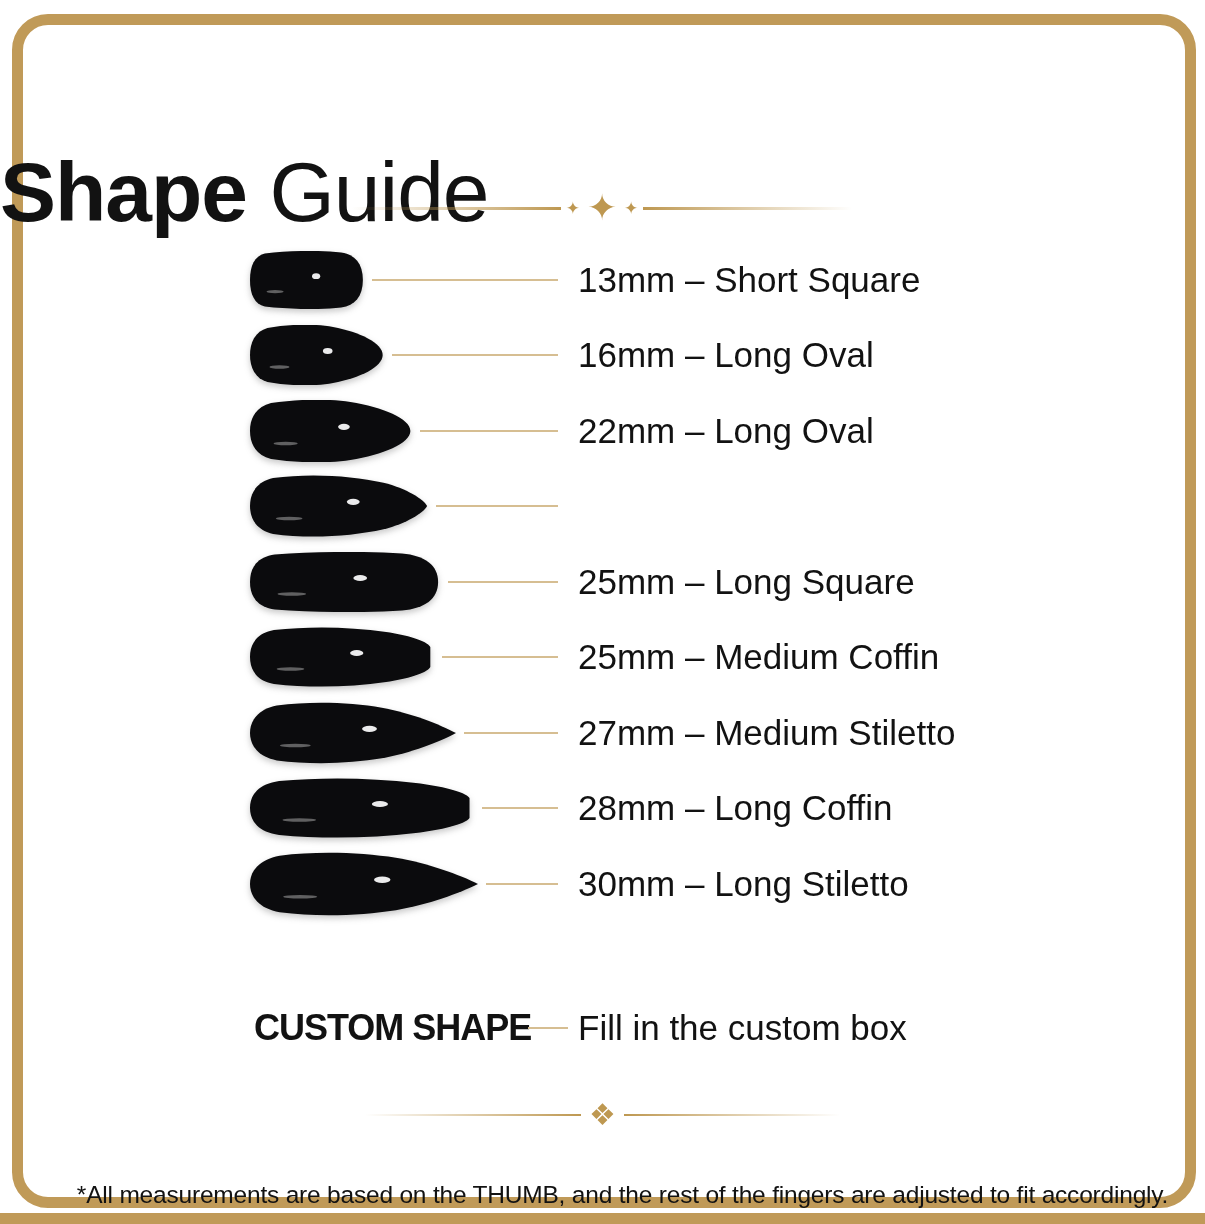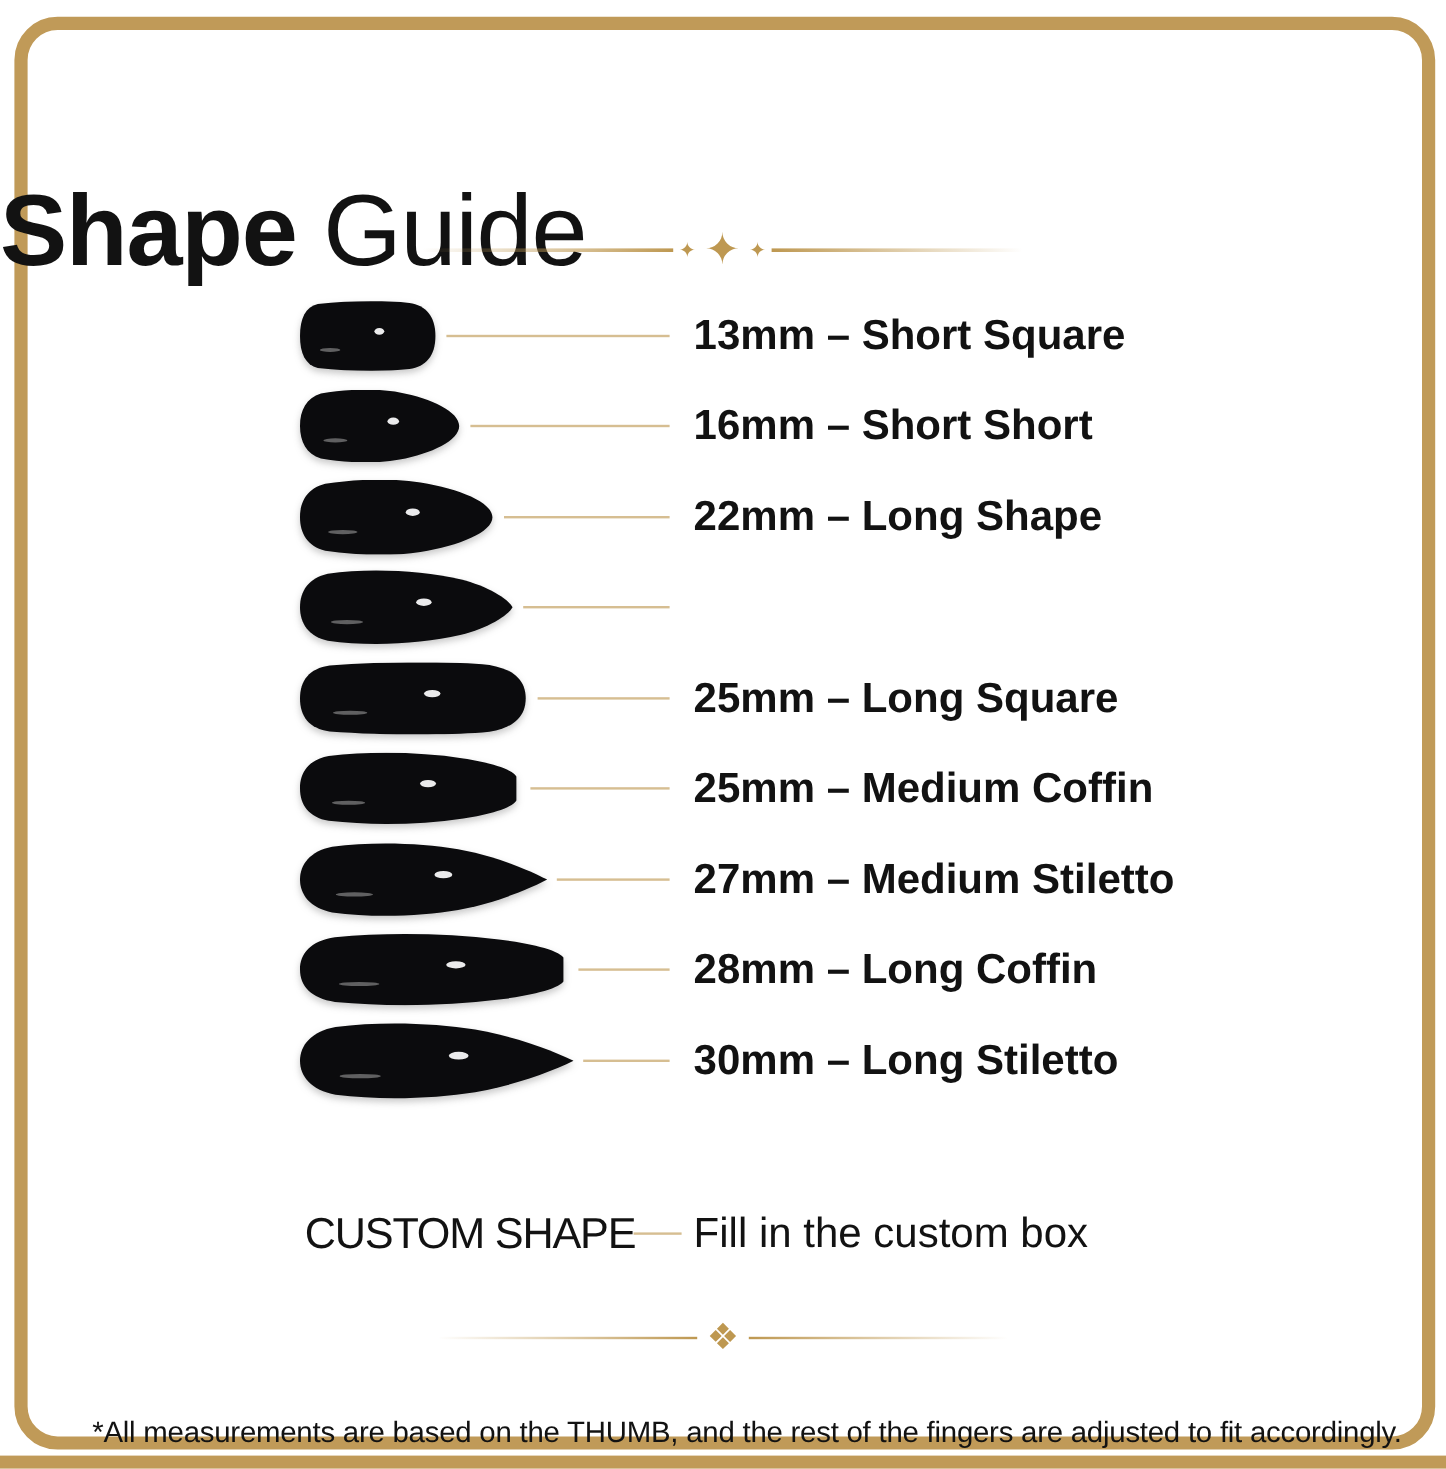--- a/index.html
+++ b/index.html
@@ -24,34 +24,34 @@
     position:absolute;top:189px;left:352px;width:500px;height:38px;
     display:flex;align-items:center;justify-content:center;
   }
   .divider-top .dline{flex:1;height:3px;}
   .divider-top .dline.l{background:linear-gradient(to left,var(--gold-deep),rgba(190,152,81,0));}
   .divider-top .dline.r{background:linear-gradient(to right,var(--gold-deep),rgba(190,152,81,0));}
   .sparkle{color:var(--gold-deep);line-height:1;margin:0 5px;}
   .sparkle.small{font-size:17px;}
   .sparkle.big{font-size:36px;margin:0 2px;}
   #rows{position:absolute;top:242px;left:0;width:100%;}
-  .row{position:relative;height:75.5px;font-weight:bold;}
+  .row{position:relative;height:75.5px;}
   .nail{
     position:absolute;left:250px;top:50%;transform:translateY(-50%);
     filter:drop-shadow(0 3px 3px rgba(110,110,110,0.38));
   }
   .connector{position:absolute;top:50%;height:2px;margin-top:-1px;background:var(--line);}
   .shape-label{
     position:absolute;left:578px;top:50%;transform:translateY(-50%);
     font-size:35px;white-space:nowrap;
   }
   .custom-row{position:absolute;top:996px;left:0;width:100%;height:64px;}
   .custom-name{
     position:absolute;left:254px;top:50%;transform:translateY(-50%);
-    font-size:36px;font-weight:400;letter-spacing:-1px;white-space:nowrap;
+    font-size:36px;font-weight:700;letter-spacing:-1px;white-space:nowrap;
   }
   .custom-row .connector{left:528px;width:40px;}
   .divider-bottom{
     position:absolute;top:1098px;left:365px;width:475px;height:34px;
     display:flex;align-items:center;justify-content:center;
   }
   .divider-bottom .dline{flex:1;height:2px;}
   .divider-bottom .dline.l{background:linear-gradient(to left,var(--gold-deep),rgba(190,152,81,0));}
   .divider-bottom .dline.r{background:linear-gradient(to right,var(--gold-deep),rgba(190,152,81,0));}
   .ornament{color:var(--gold-deep);font-size:30px;line-height:1;margin:0 8px;}
@@ -86,32 +86,32 @@
     <div class="shape-label">13mm – Short Square</div>
   </div>
 
   <div class="row">
     <svg class="nail" viewBox="0 0 100 60" preserveAspectRatio="none" width="134" height="60">
       <path class="nail-path" fill="#0b0b0d" d="M13,3 C4,6.5 0,17 0,30 C0,43 4,53.5 13,57 C30,61 48,61.5 62,58 C82,53 99,42 99,30 C99,18 82,7 62,2 C48,-1.5 30,-1 13,3 Z"></path>
       <ellipse cx="58" cy="26" rx="3.6" ry="3" fill="#ffffff" opacity="0.92"></ellipse>
       <ellipse cx="22" cy="42" rx="7.5" ry="1.7" fill="#9a9a9a" opacity="0.6"></ellipse>
     </svg>
     <div class="connector" style="left: 392px; width: 166px;"></div>
-    <div class="shape-label">16mm – Short Short</div>
+    <div class="shape-label">16mm – Long Oval</div>
   </div>
 
 
   <div class="row">
     <svg class="nail" viewBox="0 0 100 60" preserveAspectRatio="none" width="162" height="62">
       <path class="nail-path" fill="#0b0b0d" d="M13,3 C4,6.5 0,17 0,30 C0,43 4,53.5 13,57 C30,61 48,61.5 62,58 C82,53 99,42 99,30 C99,18 82,7 62,2 C48,-1.5 30,-1 13,3 Z"></path>
       <ellipse cx="58" cy="26" rx="3.6" ry="3" fill="#ffffff" opacity="0.92"></ellipse>
       <ellipse cx="22" cy="42" rx="7.5" ry="1.7" fill="#9a9a9a" opacity="0.6"></ellipse>
     </svg>
     <div class="connector" style="left: 420px; width: 138px;"></div>
-    <div class="shape-label">22mm – Long Shape</div>
+    <div class="shape-label">22mm – Long Oval</div>
   </div>
 
   <div class="row">
     <svg class="nail" viewBox="0 0 100 60" preserveAspectRatio="none" width="178" height="62">
       <path class="nail-path" fill="#0b0b0d" d="M13,3 C4,6.5 0,17 0,30 C0,43 4,53.5 13,57 C33,62 57,59.5 75,52.5 C88,47 97.5,36.5 99.5,30 C97.5,23.5 88,13 75,7.5 C57,0.5 33,-2 13,3 Z"></path>
       <ellipse cx="58" cy="26" rx="3.6" ry="3" fill="#ffffff" opacity="0.92"></ellipse>
       <ellipse cx="22" cy="42" rx="7.5" ry="1.7" fill="#9a9a9a" opacity="0.6"></ellipse>
     </svg>
     <div class="connector" style="left: 436px; width: 122px;"></div>
   </div>

